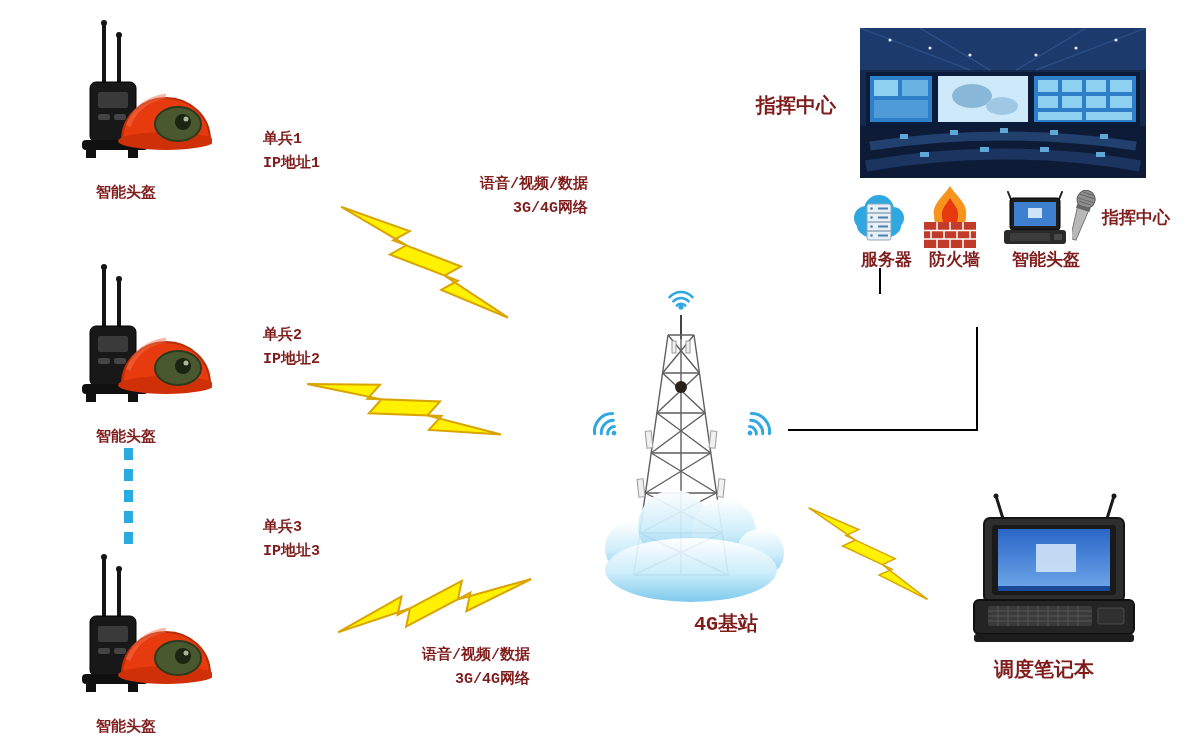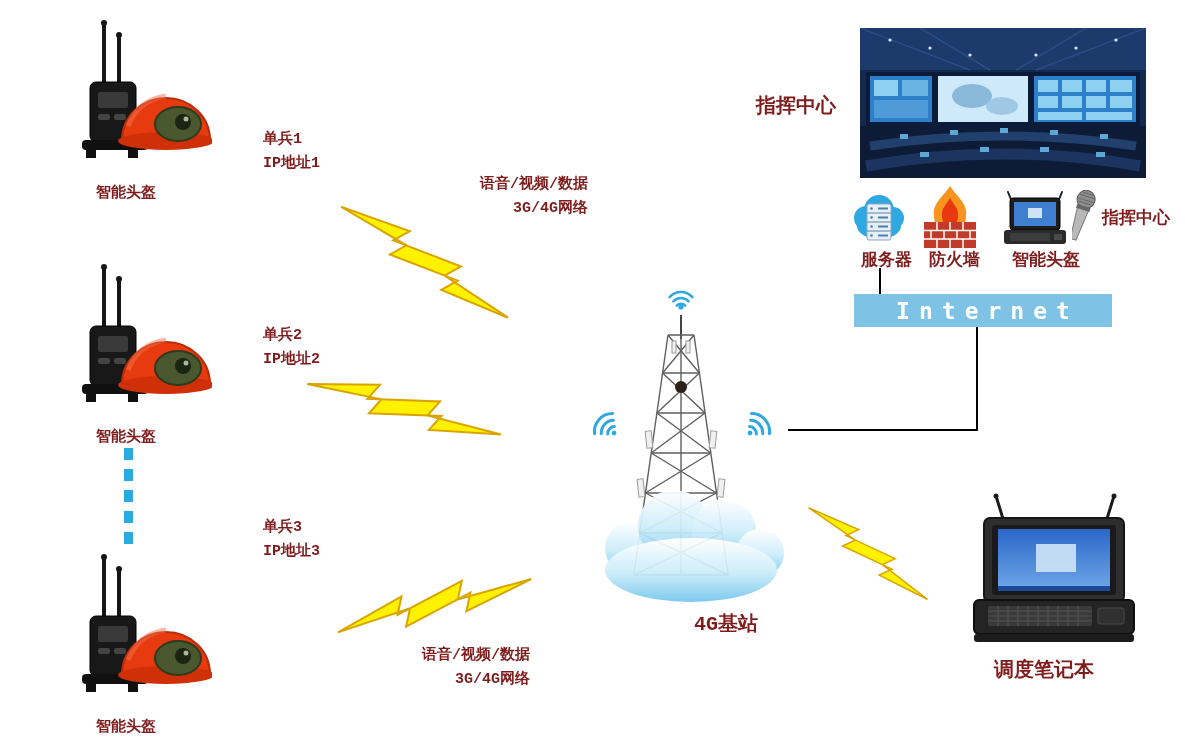--- a/index.html
+++ b/index.html
@@ -292,23 +292,20 @@
       <circle cx="14" cy="10" r="9" fill="#8f8f8f" stroke="#555"></circle>
       <path d="M6,7 H22 M6,11 H22 M8,14 H20 M9,4 H19" stroke="#666" stroke-width="1"></path>
       <polygon points="8,18 20,18 17,52 11,52" fill="#b8b8b8" stroke="#777"></polygon>
       <rect x="7" y="17" width="14" height="4" fill="#666"></rect>
     </g>
   </svg>
   <div class="lbl s17" style="left:1102px;top:208px">指挥中心</div>
 
   <div class="line" style="left:879px;top:268px;width:2px;height:26px"></div>
 
-  <div class="internet-bar">
-    <span>Internet</span>
-  </div>
 
   <div class="line" style="left:976px;top:327px;width:2px;height:104px"></div>
   <div class="line" style="left:788px;top:429px;width:190px;height:2px"></div>
 
   <svg class="abs" style="left:966px;top:492px" width="175" height="160" viewBox="0 0 175 160">
     <defs>
       <linearGradient id="scr" x1="0" y1="0" x2="0" y2="1">
         <stop offset="0" stop-color="#2b66c8"></stop>
           <stop offset="1" stop-color="#6fa8e8"></stop>
       </linearGradient>

